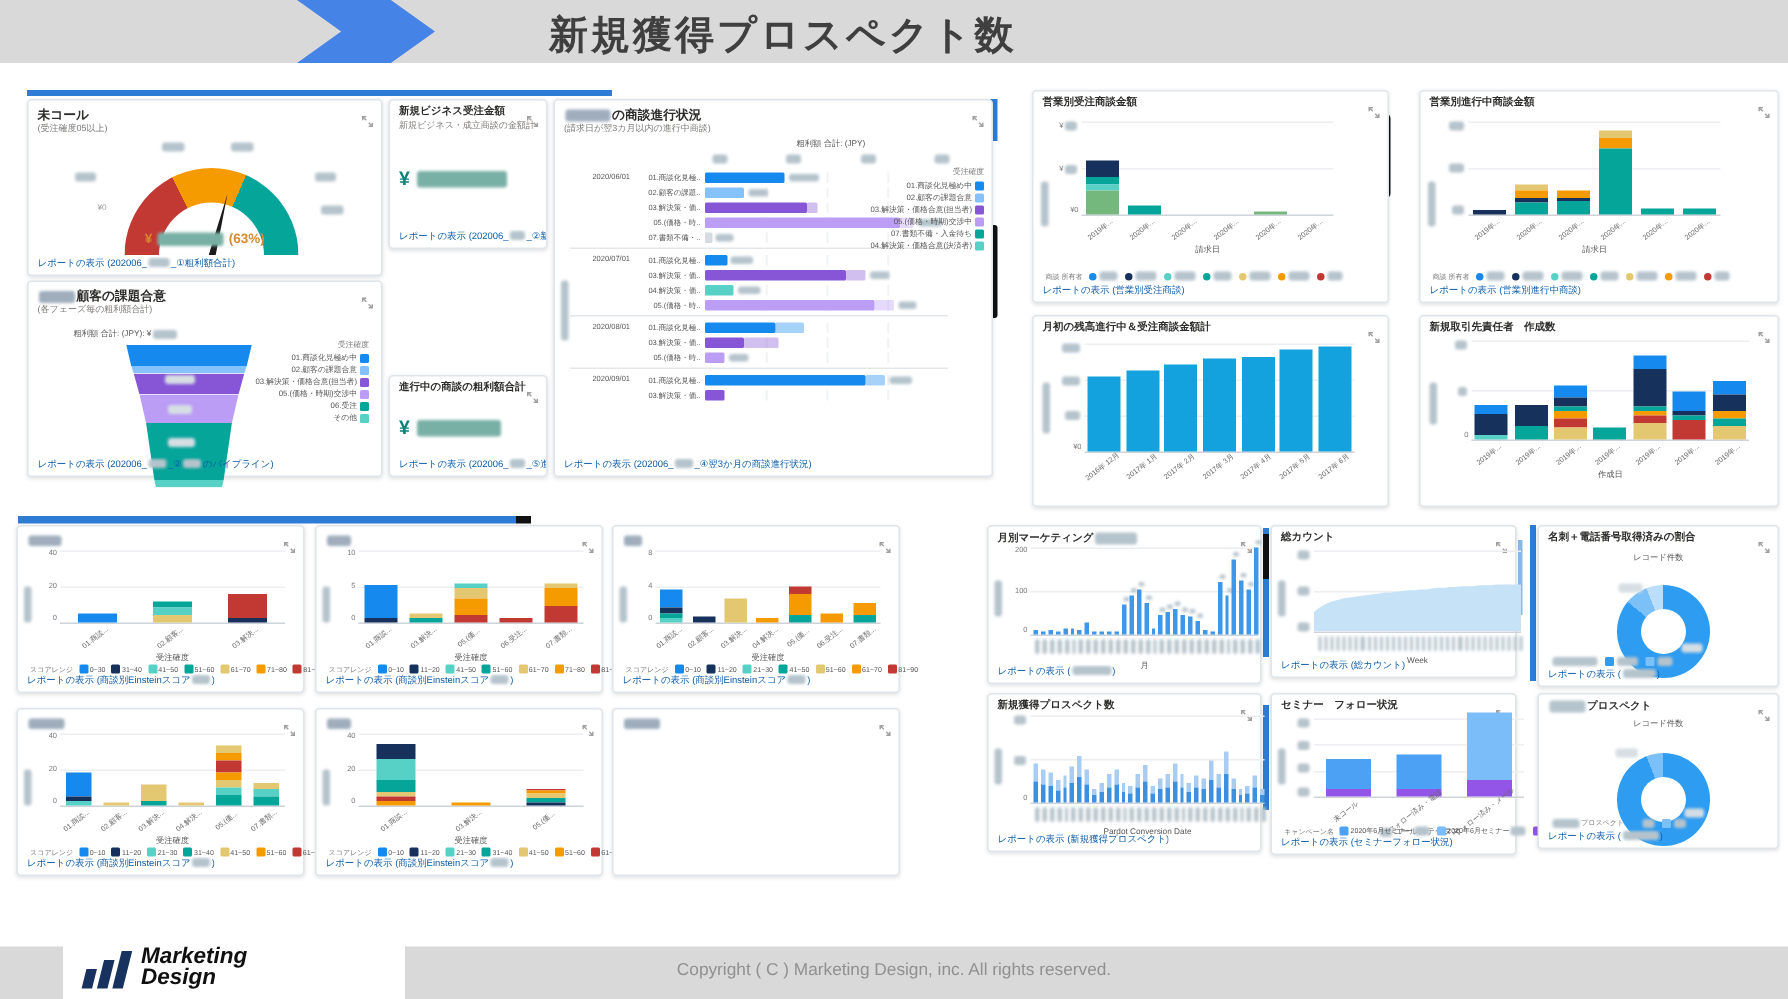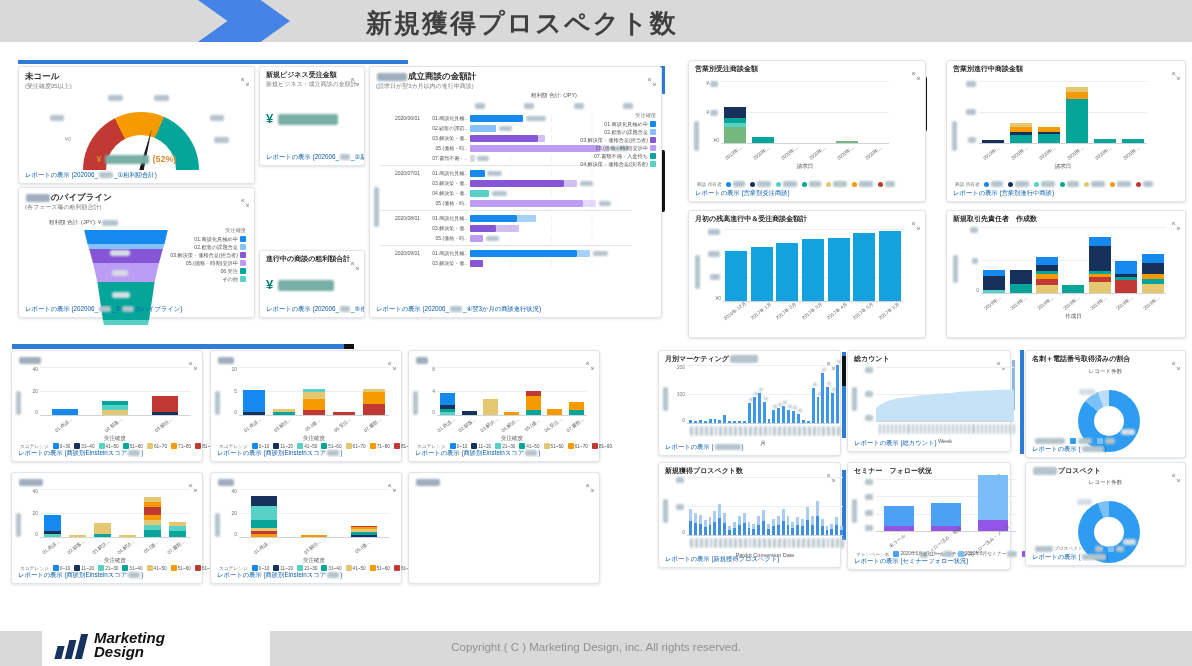--- a/index.html
+++ b/index.html
@@ -147,30 +147,30 @@
         <div class="g-arc" style="background: conic-gradient(from 270deg, rgb(194, 57, 52) 0deg, rgb(194, 57, 52) 63deg, rgb(245, 155, 0) 63deg, rgb(245, 155, 0) 113.4deg, rgb(6, 165, 154) 113.4deg, rgb(6, 165, 154) 180deg, rgba(0, 0, 0, 0) 180deg);"></div>
         <div class="g-hole"></div>
         <div class="g-needle" style="transform: rotate(14deg);"></div>
       </div>
     <span class="mask abs" style="left:30px;top:48px;width:14px"></span>
     <span class="mask abs" style="left:88px;top:28px;width:15px"></span>
     <span class="mask abs" style="left:134px;top:28px;width:15px"></span>
     <span class="mask abs" style="left:190px;top:48px;width:14px"></span>
     <span class="mask abs" style="left:194px;top:70px;width:15px"></span>
     <span class="abs" style="left:46px;top:69px;font-size:5.5px;color:#999">¥0</span>
-    <div class="abs gval" style="left:0;top:87px;width:100%;text-align:center"><span>¥ </span><span class="mask mt" style="width: 44px; height: 9px;"></span><span> (52%)</span></div>
+    <div class="abs gval" style="left:0;top:87px;width:100%;text-align:center"><span>¥ </span><span class="mask mt" style="width: 44px; height: 9px;"></span><span> (63%)</span></div>
     <a class="plink"><span>レポートの表示 (202006_</span><span class="mask" style="width: 14px;"></span><span>_①粗利額合計)</span></a>
   </div>
 
   <div class="panel" style="left:18px;top:187px;width:237px;height:131px">
     <span class="expicon"><svg viewBox="0 0 10 10" width="8" height="8">
           <path d="M1 4V1h3M9 6v3H6" stroke="#8a8886" stroke-width="1.2" fill="none"></path>
           <path d="M1 1l3 3M9 9L6 6" stroke="#8a8886" stroke-width="1.2"></path>
         </svg></span>
-    <div class="pt"><span class="mask md" style="width: 24px; height: 8px;"></span><span>のパイプライン</span></div>
+    <div class="pt"><span class="mask md" style="width: 24px; height: 8px;"></span><span>顧客の課題合意</span></div>
     <div class="ps">(各フェーズ毎の粗利額合計)</div>
     <div class="abs axlbl" style="left:30px;top:31px"><span>粗利額 合計: (JPY): ¥</span><span class="mask" style="width: 16px;"></span></div>
     <div class="abs funnel" style="left:52px;top:42px;width:110px">
         <div style="height: 14px; width: 100%; background: rgb(21, 137, 238); clip-path: polygon(12% 0px, 88% 0px, 85% 100%, 15% 100%);"></div>
         <div style="height: 5px; width: 100%; background: rgb(133, 194, 251); clip-path: polygon(15% 0px, 85% 0px, 83.5% 100%, 16.5% 100%);"></div>
         <div style="height: 14px; width: 100%; background: rgb(134, 86, 214); clip-path: polygon(16.5% 0px, 83.5% 0px, 80% 100%, 20% 100%);"></div>
         <div style="height: 19px; width: 100%; background: rgb(187, 157, 245); clip-path: polygon(20% 0px, 80% 0px, 76% 100%, 24% 100%);"></div>
         <div style="height: 38px; width: 100%; background: rgb(6, 165, 154); clip-path: polygon(24% 0px, 76% 0px, 71% 100%, 29% 100%);"></div>
         <div style="height: 5px; width: 100%; background: rgb(87, 209, 198); clip-path: polygon(29% 0px, 71% 0px, 70% 100%, 30% 100%);"></div>
       </div>
@@ -227,21 +227,21 @@
     <div class="pt small">進行中の商談の粗利額合計</div>
     <div class="abs cur" style="left:6px;top:26px"><span>¥ </span><span class="mask mt" style="width: 56px; height: 11px;"></span></div>
     <a class="plink"><span>レポートの表示 (202006_</span><span class="mask" style="width: 10px;"></span><span>_⑤進行中の...</span></a>
   </div>
 
   <div class="panel" style="left:369px;top:66px;width:293px;height:252px">
     <span class="expicon"><svg viewBox="0 0 10 10" width="8" height="8">
           <path d="M1 4V1h3M9 6v3H6" stroke="#8a8886" stroke-width="1.2" fill="none"></path>
           <path d="M1 1l3 3M9 9L6 6" stroke="#8a8886" stroke-width="1.2"></path>
         </svg></span>
-    <div class="pt"><span class="mask md" style="width: 30px; height: 8px;"></span><span>成立商談の金額計</span></div>
+    <div class="pt"><span class="mask md" style="width: 30px; height: 8px;"></span><span>の商談進行状況</span></div>
     <div class="ps">(請求日が翌3カ月以内の進行中商談)</div>
     <div class="abs axlbl" style="left:104px;top:25px;width:160px;text-align:center">粗利額 合計: (JPY)</div>
     <div class="abs tickrow" style="left:104px;top:36px;width:160px">
       <span class="mask" style="width:10px"></span>
         <span class="mask" style="width:10px"></span>
       <span class="mask" style="width:10px"></span>
         <span class="mask" style="width:10px"></span>
     </div>
     <span class="mask mv abs" style="left:3px;top:120px;height:40px"></span>
     <div class="abs" style="left:10px;top:46px;width:252px">

